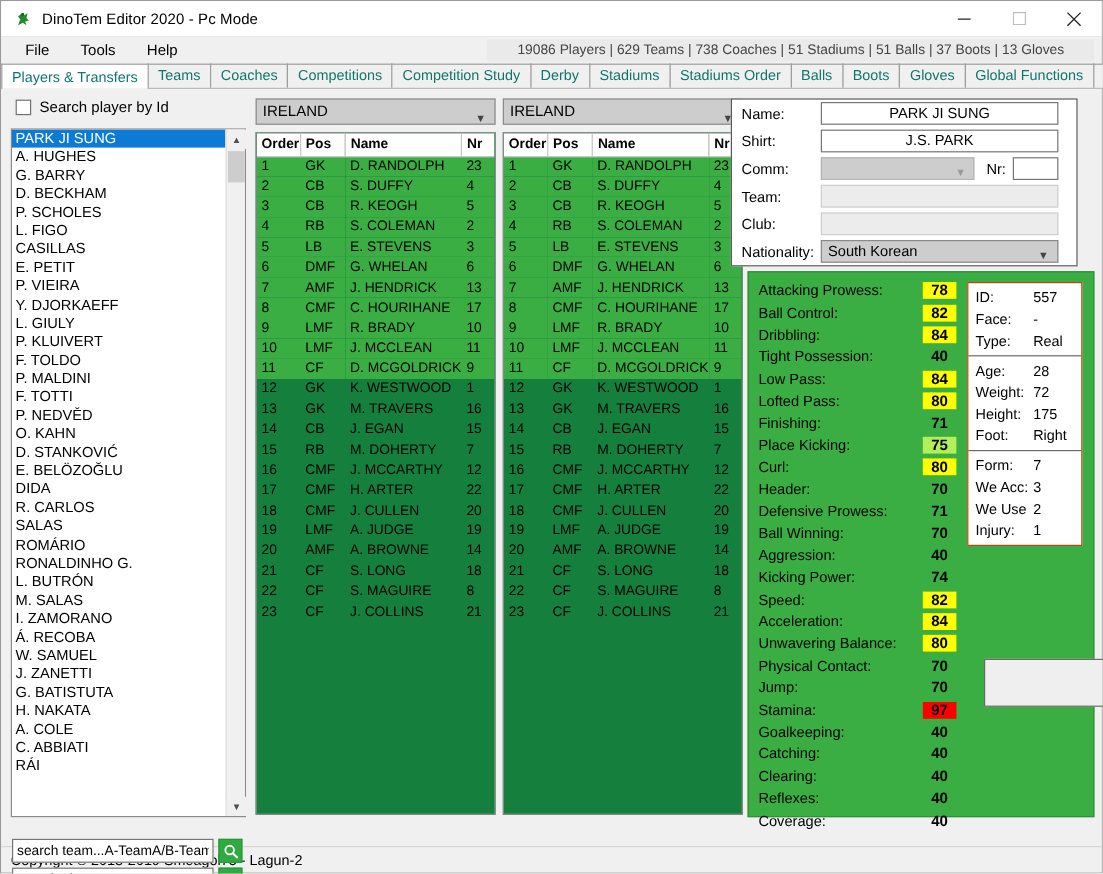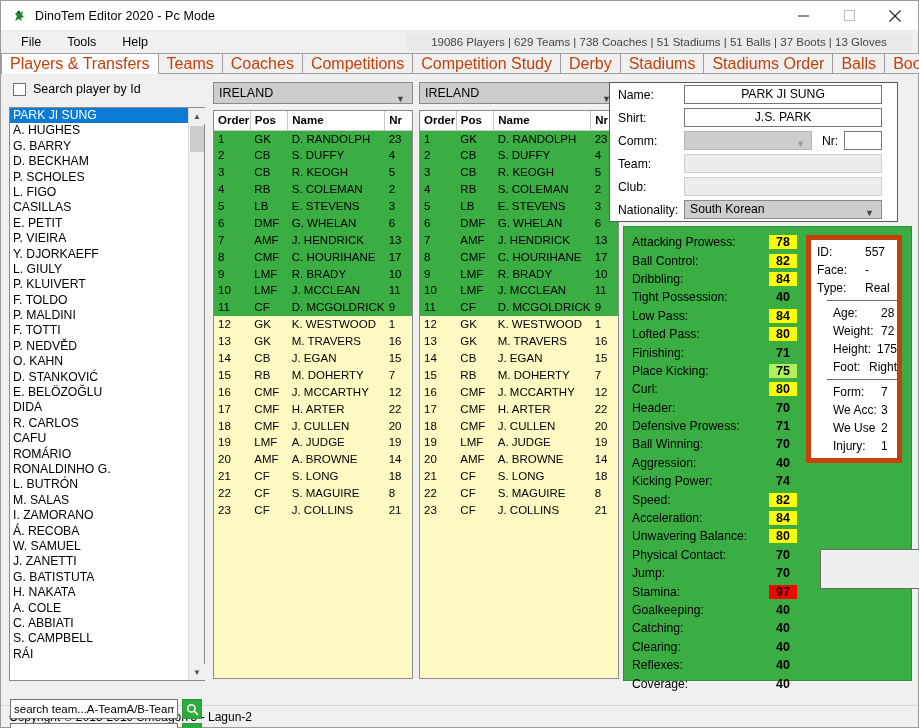--- a/index.html
+++ b/index.html
@@ -62,21 +62,21 @@
   }
   
   .tabstrip {
     height: 21px; min-height: 21px;
     background: #f0f0f0;
     display: flex; align-items: flex-end;
     position: relative;
     border-bottom: 1px solid #9e9e9e;
   }
   .tab {
-    font-size: 16px; color: #c2410c;
+    font-size: 12px; color: #0f766e;
     height: 20px; line-height: 19px;
     padding: 0 8px;
     border: 1px solid #9e9e9e;
     border-bottom: none;
     background: #f0f0f0;
     margin-right: -1px;
     white-space: nowrap;
   }
   .tab.active {
     background: #ffffff;
@@ -168,21 +168,21 @@
     display: flex; align-items: center;
     position: relative;
   }
   .team-select .caret {
     position: absolute; right: 7px; top: 6px;
     font-size: 9px; color: #444;
   }
   .team-table-wrap {
     margin-top: 6px;
     width: 200px; height: 569px;
-    background: #fef9c3;
+    background: #15803d;
     border: 1px solid #8a8a8a;
     overflow: hidden;
   }
   table.team-table {
     width: 100%; border-collapse: collapse;
     table-layout: fixed;
   }
   table.team-table th {
     font-size: 11.5px; font-weight: bold; color: #000;
     text-align: left; height: 19px;
@@ -257,24 +257,24 @@
   .stat-val {
     width: 28px; text-align: center;
     font-size: 12.5px; font-weight: bold; color: #000;
   }
   .stat-val.hl-yellow { background: #ffff00; }
   .stat-val.hl-lime { background: #b2f05a; }
   .stat-val.hl-red { background: #ff0000; }
   .meta-box {
     position: absolute; left: 182px; top: 8px;
     width: 96px;
-    background: #fff; border: 5px solid #c2410c;
+    background: #fff; border: 1px solid #c2410c;
   }
   .meta-group { padding: 3px 0 3px 0; }
-  .meta-group + .meta-group { border-top: 1px solid #6a6a6a; margin-left: 16px; }
+  .meta-group + .meta-group { border-top: 1px solid #6a6a6a; }
   .meta-row {
     display: flex; height: 18px; align-items: center;
     padding-left: 6px;
   }
   .meta-k { font-size: 12px; color: #000; width: 48px; }
   .meta-v { font-size: 12px; color: #000; }
   .blank-box {
     position: absolute; left: 196px; top: 322px;
     width: 100px; height: 40px;
     background: #efefef; border: 1px solid #6a6a6a;
@@ -369,34 +369,33 @@
           <div class="pl-item">P. KLUIVERT</div>
           <div class="pl-item">F. TOLDO</div>
           <div class="pl-item">P. MALDINI</div>
           <div class="pl-item">F. TOTTI</div>
           <div class="pl-item">P. NEDVĚD</div>
           <div class="pl-item">O. KAHN</div>
           <div class="pl-item">D. STANKOVIĆ</div>
           <div class="pl-item">E. BELÖZOĞLU</div>
           <div class="pl-item">DIDA</div>
           <div class="pl-item">R. CARLOS</div>
-          <div class="pl-item">CAFU</div>
+          <div class="pl-item">SALAS</div>
           <div class="pl-item">ROMÁRIO</div>
           <div class="pl-item">RONALDINHO G.</div>
           <div class="pl-item">L. BUTRÓN</div>
           <div class="pl-item">M. SALAS</div>
           <div class="pl-item">I. ZAMORANO</div>
           <div class="pl-item">Á. RECOBA</div>
           <div class="pl-item">W. SAMUEL</div>
           <div class="pl-item">J. ZANETTI</div>
           <div class="pl-item">G. BATISTUTA</div>
           <div class="pl-item">H. NAKATA</div>
           <div class="pl-item">A. COLE</div>
           <div class="pl-item">C. ABBIATI</div>
-          <div class="pl-item">S. CAMPBELL</div>
           <div class="pl-item">RÁI</div>
         </div>
       <div class="pl-scroll">
         <div class="pl-arrow up">▲</div>
         <div class="pl-thumb"></div>
         <div class="pl-arrow down">▼</div>
       </div>
     </div>
 
     <div class="search-row team">

